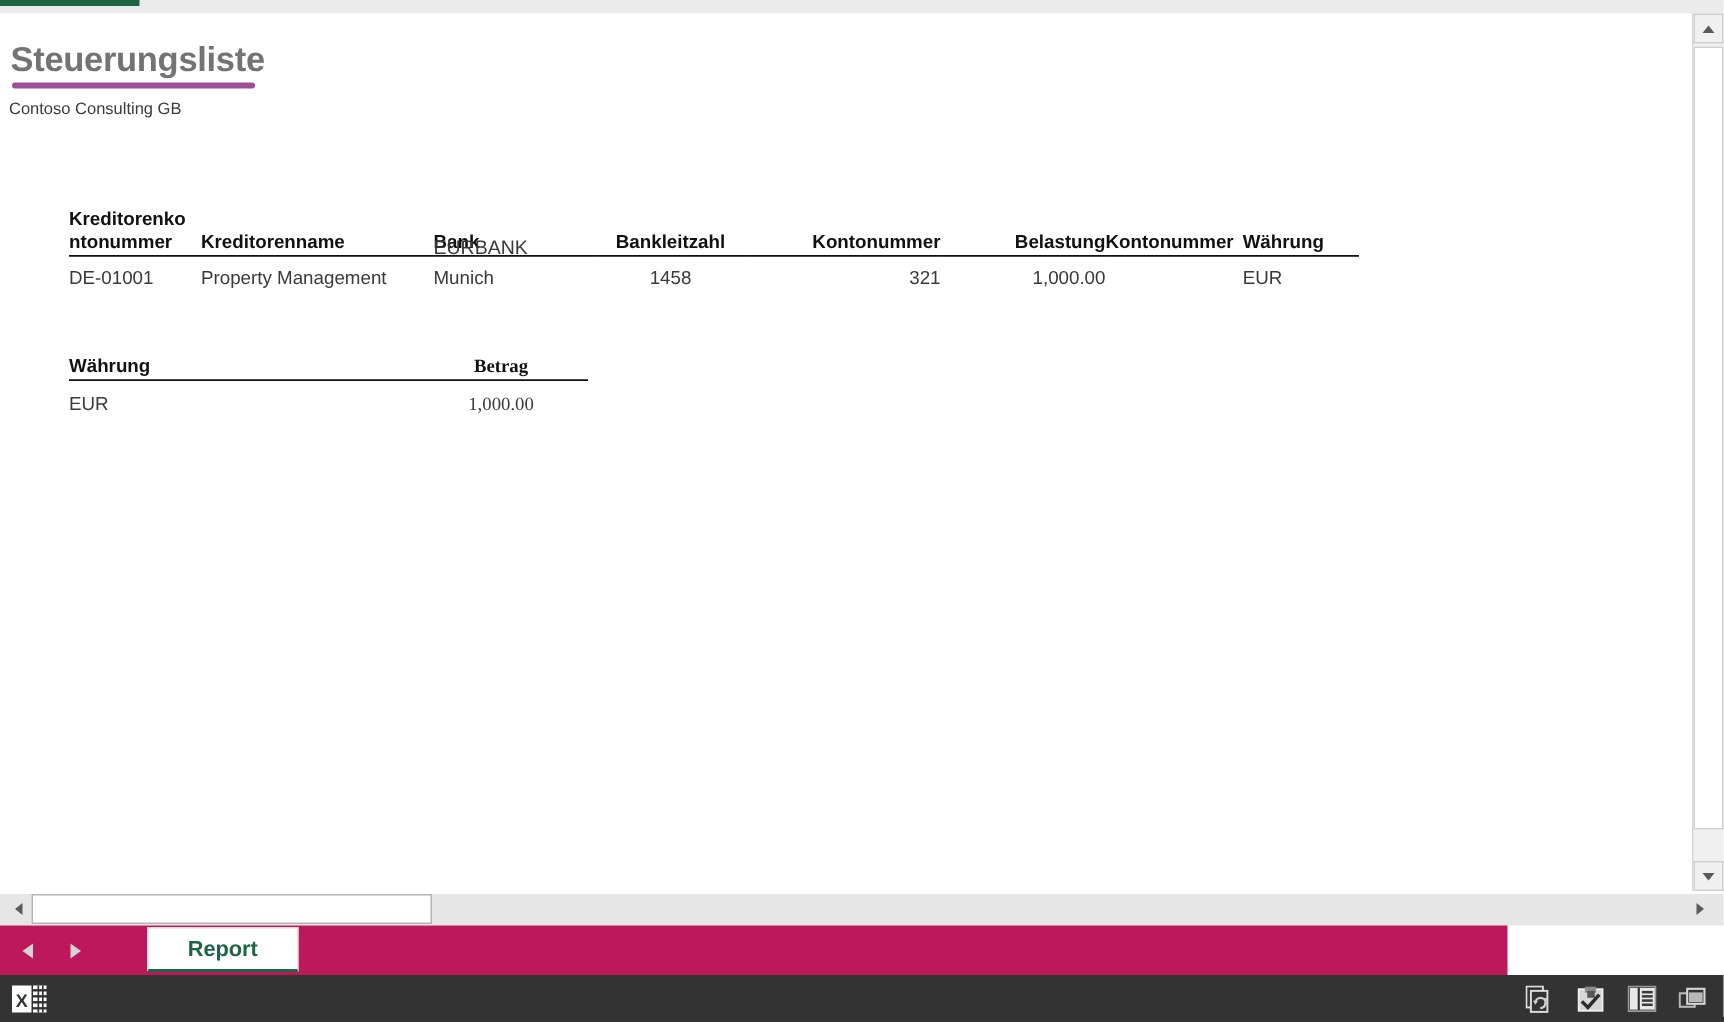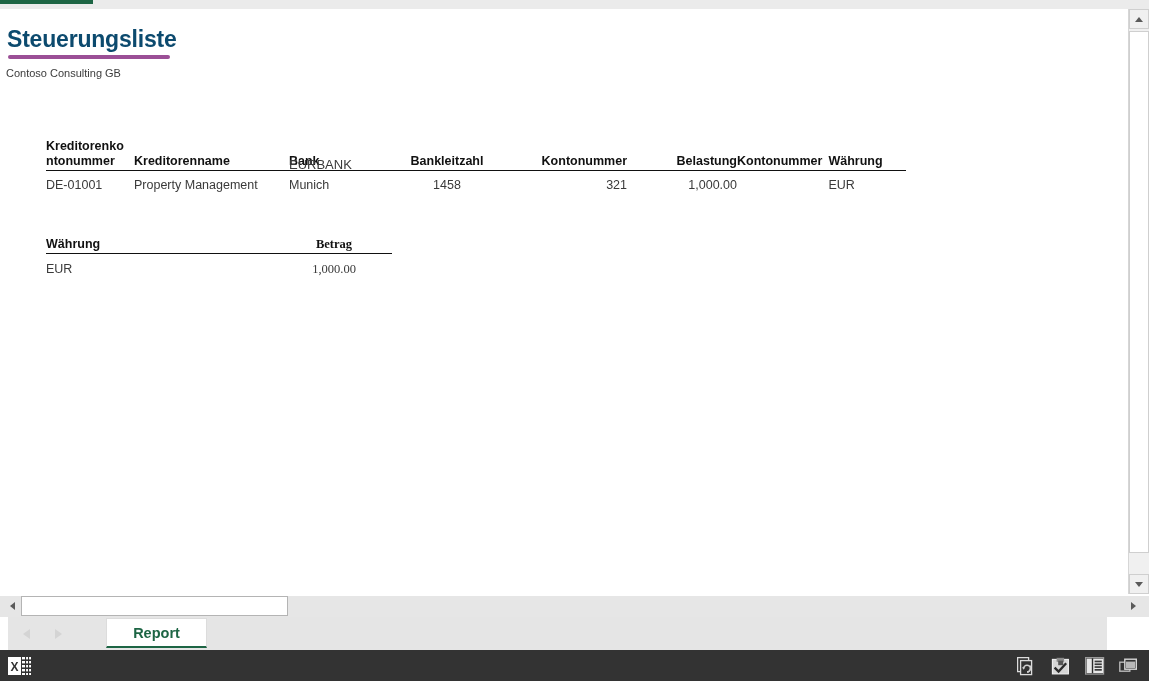--- a/index.html
+++ b/index.html
@@ -54,21 +54,21 @@
     padding: 0;
   }
 
   
   .report-title {
     position: absolute;
     left: 7px; top: 17px;
     font-size: 23px;
     font-weight: bold;
     letter-spacing: -0.2px;
-    color: #0c4a6e;
+    color: #737373;
     white-space: nowrap;
   }
   .report-title-rule {
     position: absolute;
     left: 8px; top: 46px;
     width: 162px; height: 4px;
     background: #9b4f96;
     border-radius: 2px;
   }
   .report-subtitle {
@@ -211,23 +211,23 @@
     left: 21px; top: 0;
     width: 267px; height: 20px;
     background: #ffffff;
     border: 1px solid #b4b4b4;
     box-sizing: border-box;
   }
 
   
   .tabbar {
     position: absolute;
-    left: 8px; top: 617px;
-    width: 1099px; height: 33px;
-    background: #e5e5e5;
+    left: 0; top: 617px;
+    width: 1005px; height: 33px;
+    background: #be185d;
   }
   .tabnav {
     position: absolute;
     top: 11px;
     width: 12px; height: 12px;
     display: flex;
     align-items: center;
     justify-content: center;
   }
   .tabnav.prev { left: 12px; }

